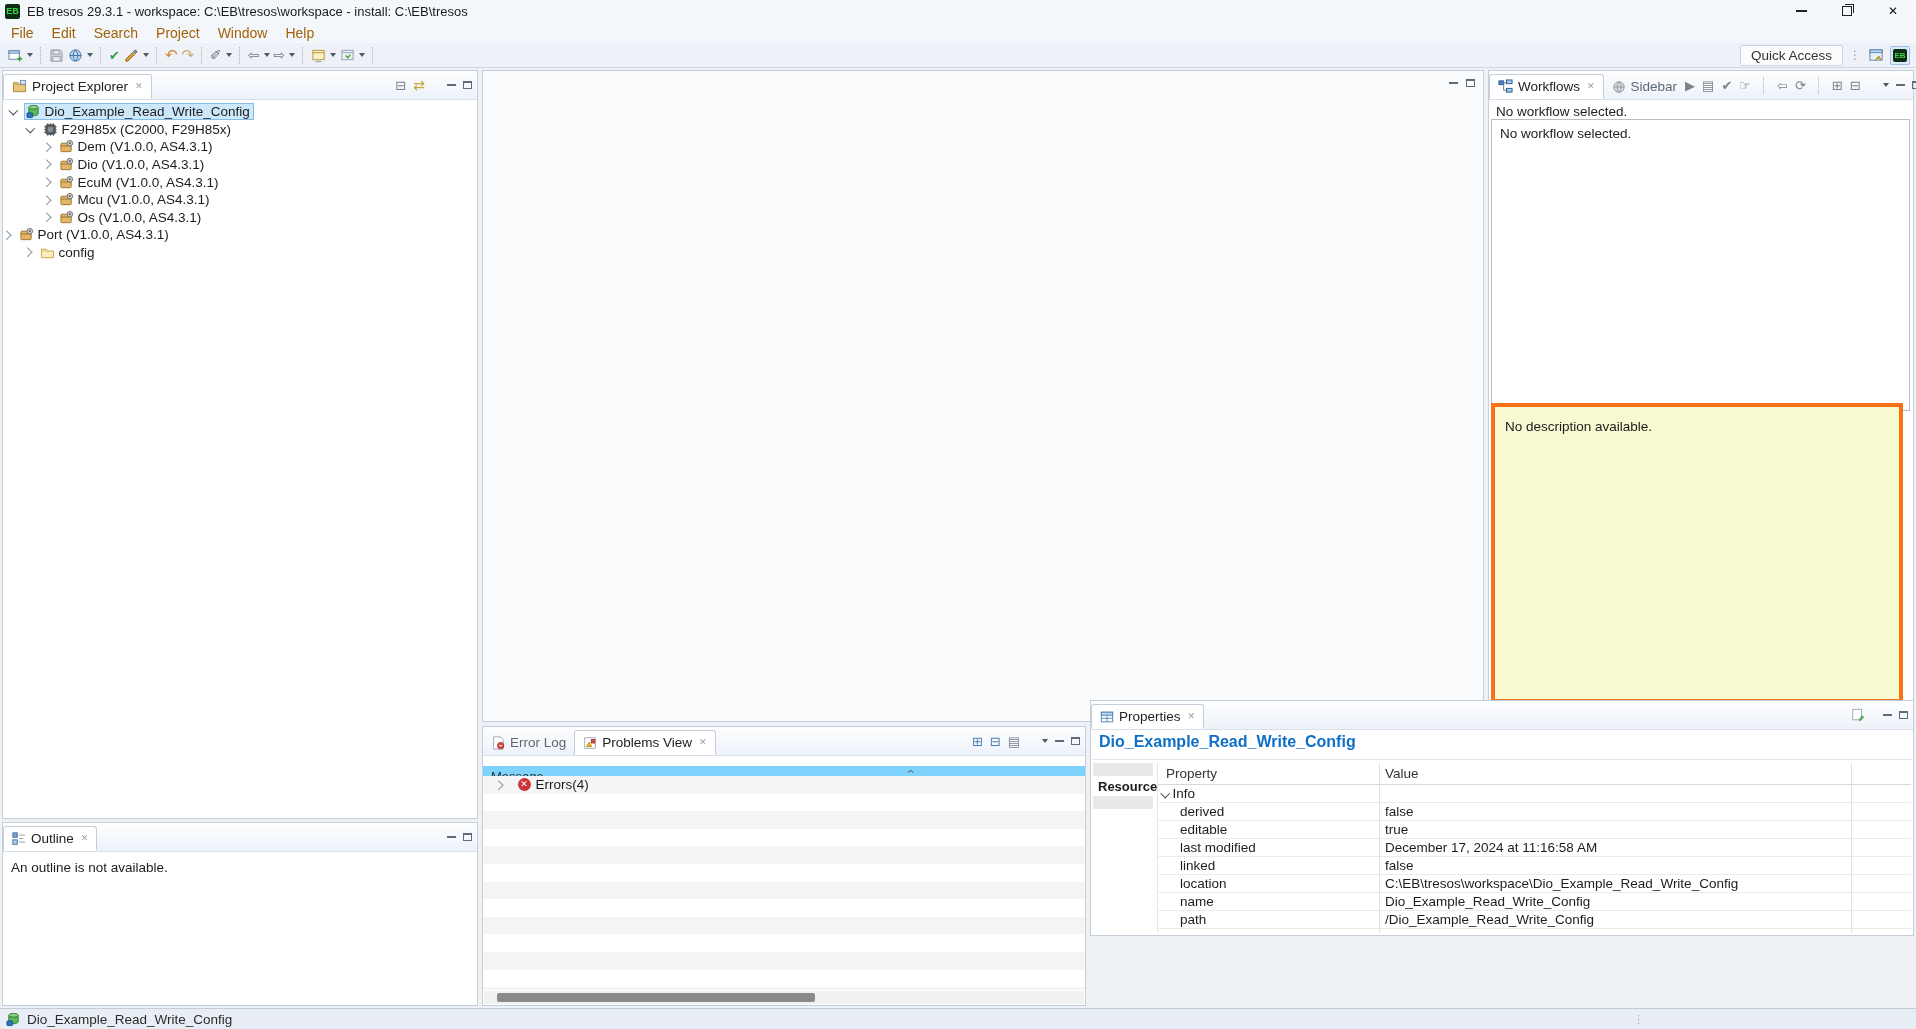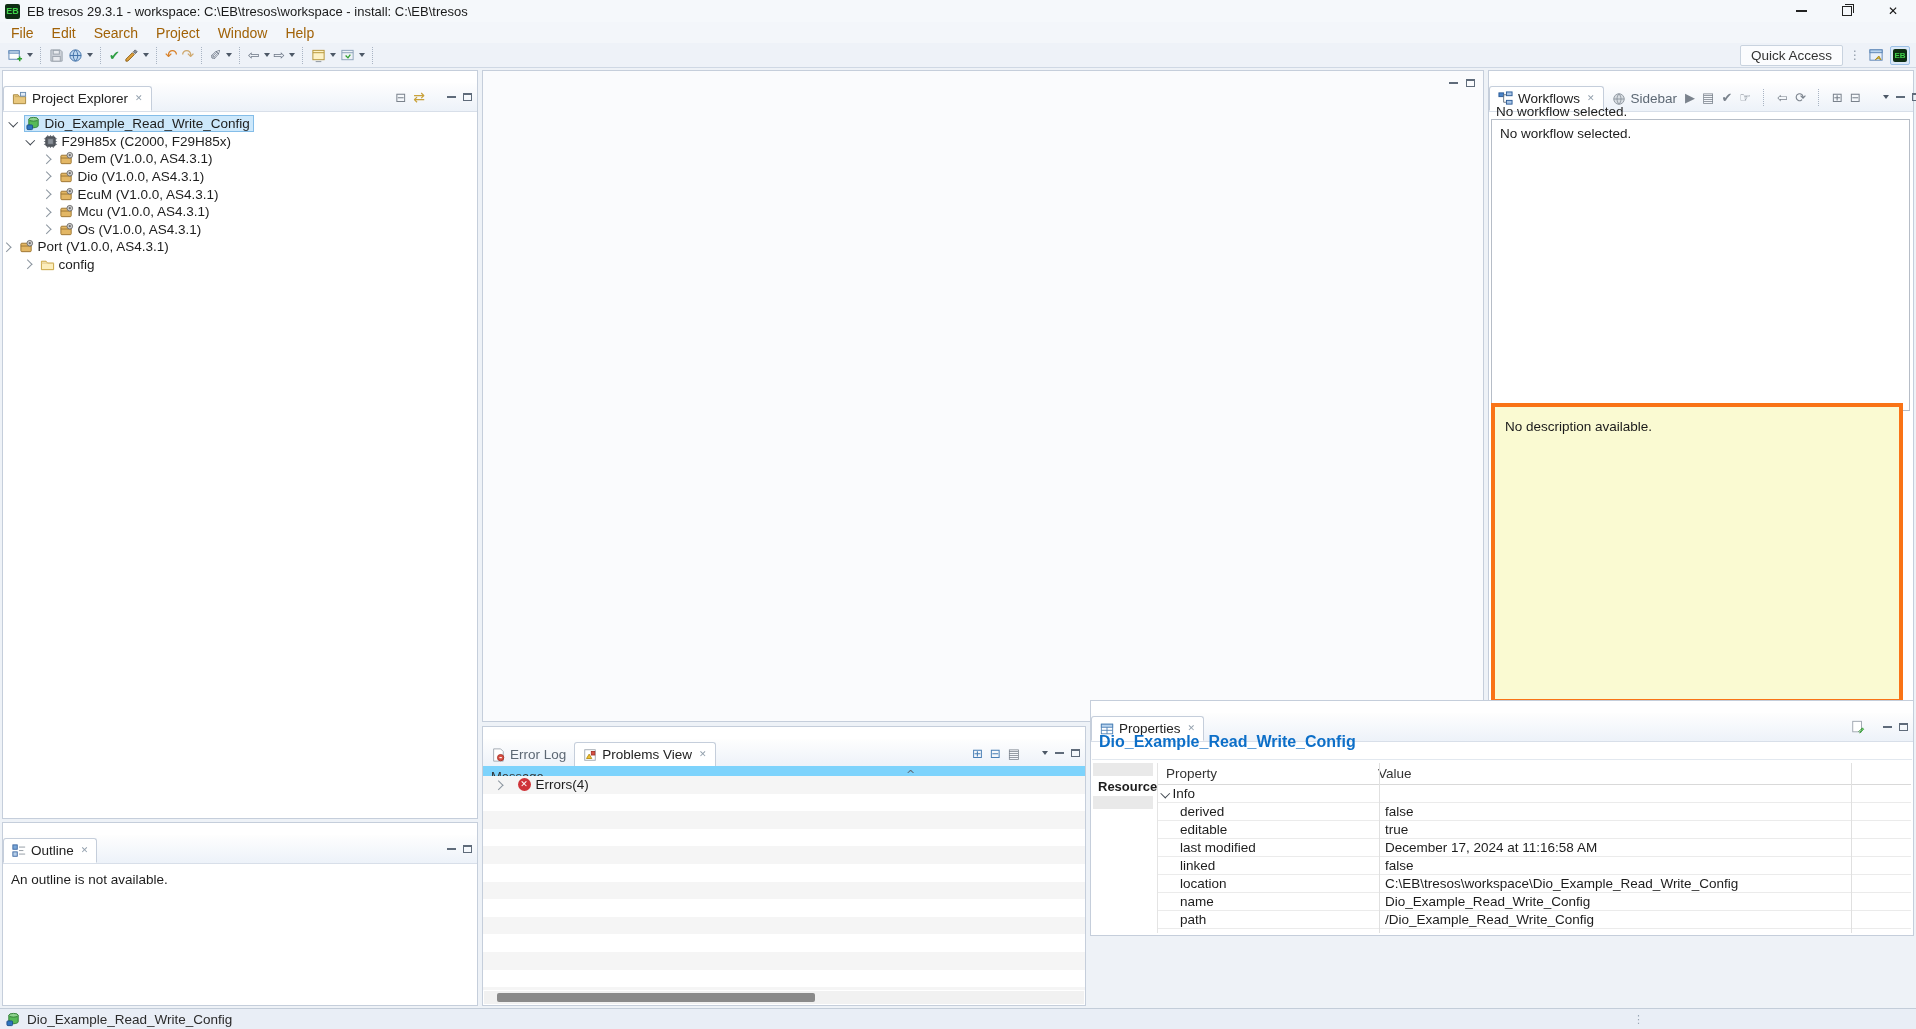--- a/index.html
+++ b/index.html
@@ -31,21 +31,21 @@
   .tico.orange{color:#d9822b;font-size:15px;}
   .tico.tan{color:#cfa96f;font-size:15px;}
   #quick-access{margin-left:auto;font-size:13.5px;color:#333;padding:2px 10px;border:1px solid #c9d3df;border-radius:2px;background:#fbfcfe;}
   .handle{color:#8e9aa8;font-size:12px;margin:0 6px;}
   .persp-pressed{display:flex;align-items:center;padding:2px;background:#dbe9f8;border:1px solid #9cc0e6;border-radius:2px;margin-left:4px;}
   .eb-mini{width:14px;height:13px;background:#0e2d13;border-radius:2px;color:#3fd24a;font-size:8px;font-weight:bold;
            display:flex;align-items:center;justify-content:center;}
   
   .panel{position:absolute;background:#fff;border:1px solid #c5cedb;box-sizing:border-box;}
   .phead{height:28px;background:linear-gradient(#fefefe,#edf2f9);border-bottom:1px solid #d8dfe9;
-         display:flex;align-items:center;padding-right:5px;margin-top:12px;}
+         display:flex;align-items:center;padding-right:5px;}
   .tab{display:flex;align-items:center;gap:5px;height:25px;padding:0 8px;font-size:13.5px;margin-top:3px;box-sizing:border-box;}
   .tab.active{background:#fff;border:1px solid #c5cedb;border-bottom:1px solid #fff;border-radius:3px 3px 0 0;color:#222;}
   .tab.inactive{color:#5d6874;}
   .tab-close{font-size:9px;color:#93a0ad;margin-left:2px;}
   .phead-icons{margin-left:auto;display:flex;align-items:center;gap:7px;}
   .hico{font-size:13px;color:#7a828c;}
   .hico.blue{color:#4a7fb5;}
   .hico.gold{color:#c9a23c;font-size:14px;}
   .i-min{width:9px;height:2px;background:#5f6b7a;}
   .i-max{width:9px;height:8px;border:1px solid #5f6b7a;border-top:2px solid #5f6b7a;box-sizing:border-box;}
@@ -82,21 +82,21 @@
   .side-strip{position:absolute;left:2px;top:62px;width:60px;bottom:2px;background:#fff;}
   .strip-bar{height:13px;background:#e9e9e9;margin-bottom:0;}
   .side-tab-label{font-size:13px;font-weight:bold;padding:3px 0 2px 5px;}
   #prop-table{position:absolute;left:66px;top:62px;right:2px;bottom:2px;border-left:1px solid #e4e4e4;overflow:hidden;}
   .pt-vline{position:absolute;top:0;bottom:0;width:1px;background:#e0e0e0;}
   .pt-row{display:flex;align-items:center;height:18px;border-bottom:1px solid #ebebeb;font-size:13.5px;box-sizing:border-box;}
   .pt-row.header{height:22px;border-bottom:1px solid #d9d9d9;color:#333;}
   .pt-cell-prop{margin-left:22px;width:198px;flex:none;white-space:nowrap;overflow:hidden;}
   .pt-cell-val{margin-left:7px;white-space:nowrap;}
   .pt-head-prop{margin-left:8px;width:212px;flex:none;}
-  .pt-head-val{}
+  .pt-head-val{margin-left:7px;}
   .pt-group{display:flex;align-items:center;height:18px;border-bottom:1px solid #ebebeb;font-size:13.5px;box-sizing:border-box;}
   .pt-group .chev{margin:0 4px 0 4px;}
   
   #outline-msg{margin:8px 16px 0 8px;font-size:13.5px;}
   #editor-area{background:#fafbfd;}
   #editor-icons{position:absolute;right:8px;top:8px;display:flex;gap:8px;align-items:center;}
   #statusbar{position:absolute;left:0;top:1008px;width:100%;height:21px;background:#e9eef6;border-top:1px solid #c3cdd9;
              display:flex;align-items:center;box-sizing:border-box;}
   #statusbar .ticon{margin:0 6px 0 6px;}
   #status-text{font-size:13.5px;color:#2b2b2b;}

